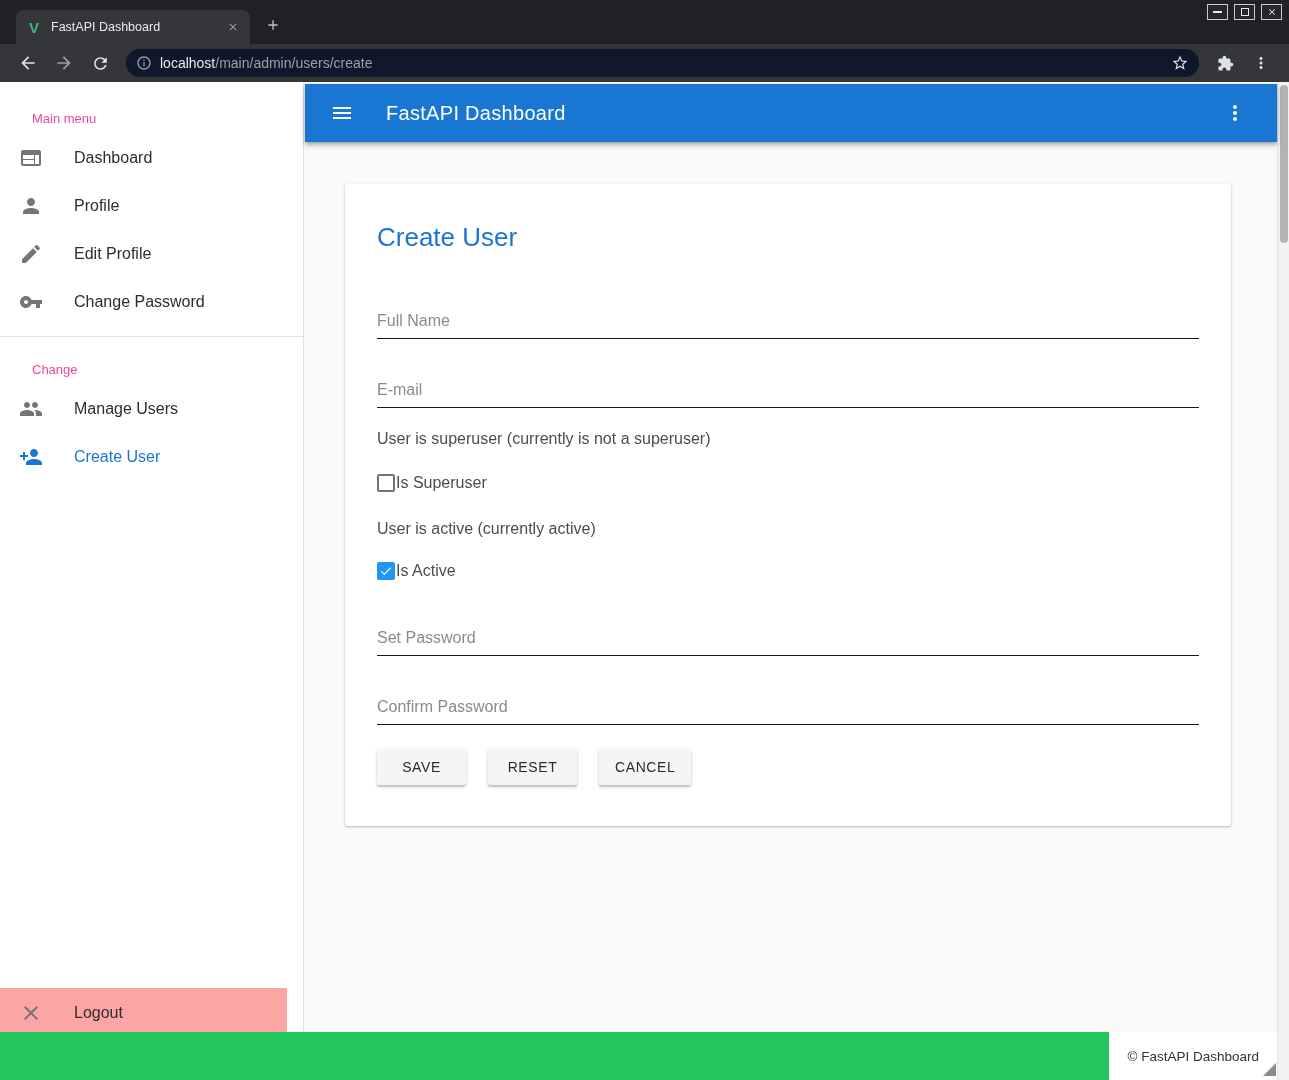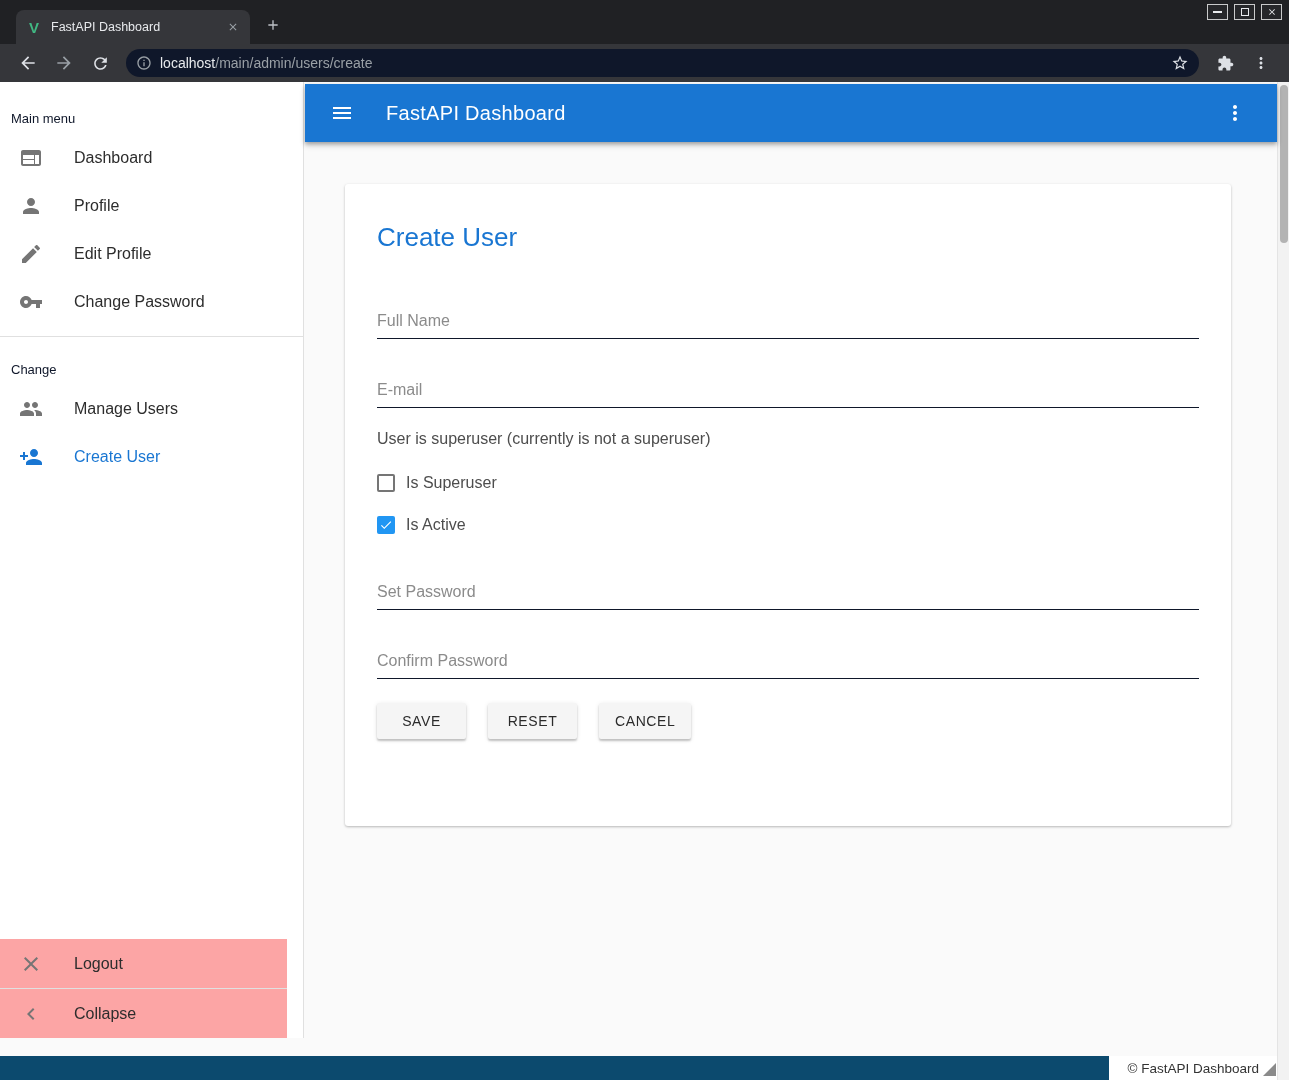--- a/index.html
+++ b/index.html
@@ -34,22 +34,22 @@
   .url-host { color:#e8eaed; }
   .url-path { color:#9aa0a6; }
 
   
   .page { position:absolute; top:82px; left:0; right:0; bottom:0; background:#fafafa; }
 
   
   .sidebar { position:absolute; top:0; left:0; width:304px; bottom:42px; background:#ffffff;
              border-right:1px solid #e0e0e0; overflow:hidden; }
   .side-section1 { padding-top:20px; }
-  .side-header { height:32px; display:flex; align-items:center; padding-left:11px;
-                 font-size:13px; color:#0f172a; }
+  .side-header { height:32px; display:flex; align-items:center; padding-left:32px;
+                 font-size:13px; color:#ec4899; }
   .side-item { height:48px; display:flex; align-items:center; padding-left:19px; cursor:pointer; }
   .side-item .icn { width:24px; height:24px; color:#757575; flex:none; }
   .side-item .lbl { margin-left:31px; font-size:16px; color:#2d2d2d; }
   .side-item.active .icn { color:#1976d2; }
   .side-item.active .lbl { color:#1976d2; }
   .divider { height:1px; background:#e0e0e0; }
   .side-sec-divider { margin-top:10px; }
   .side-section2 .side-header { margin-top:16px; }
   .side-bottom { position:absolute; left:0; right:16px; bottom:0; background:#fca5a5; }
   .side-bottom .side-item { height:49px; }
@@ -78,28 +78,28 @@
   .f4 { margin-top:42px; }
   .note { font-size:16px; color:#4d4d4d; line-height:18px; }
   .note1 { margin-top:22px; }
   .note2 { margin-top:28px; }
   .cbrow { display:flex; align-items:center; cursor:pointer; }
   .cb1 { margin-top:26px; }
   .cb2 { margin-top:24px; }
   .cbx { width:18px; height:18px; border-radius:2px; flex:none; display:flex; align-items:center; justify-content:center; }
   .cbx.unchecked { border:2px solid #757575; background:#fff; }
   .cbx.checked { background:#2196f3; border:none; color:#fff; }
-  .cblbl { margin-left:11px; font-size:16px; color:#4d4d4d; }
+  .cblbl { margin-left:1px; font-size:16px; color:#4d4d4d; }
   .btnrow { margin-top:24px; display:flex; gap:22px; }
   .btn { min-width:89px; height:36px; background:#f5f5f5; border:none; border-radius:2px;
          font-family:inherit; font-size:14px; font-weight:500; letter-spacing:.6px; color:#2b2b2b;
          box-shadow:0 2px 2px rgba(0,0,0,.2), 0 1px 5px rgba(0,0,0,.1); cursor:pointer; padding:0 16px; }
 
   
-  .footerbar { position:absolute; left:0; right:12px; bottom:0; height:24px; background:#0c4a6e;
+  .footerbar { position:absolute; left:0; right:12px; bottom:0; height:48px; background:#22c55e;
                display:flex; justify-content:flex-end; align-items:stretch; }
   .copyright-box { background:#ffffff; display:flex; align-items:center; padding:0 18px;
                    font-size:13.5px; color:#333; }
 
   
   .scrollbar { position:absolute; top:0; right:0; bottom:0; width:12px; background:#f2f2f2;
                border-left:1px solid #e4e4e4; }
   .scroll-thumb { position:absolute; top:3px; left:2px; width:8px; height:158px; background:#b3b3b3;
                   border-radius:4px; cursor:pointer; }
   .resize-grip { position:absolute; right:13px; bottom:4px; width:0; height:0;
@@ -247,28 +247,20 @@
       <div class="side-bottom">
         <div class="side-item">
           <span class="icn">
             <svg width="24" height="24" viewBox="0 0 24 24" fill="currentColor">
                 <path d="M19 6.41L17.59 5 12 10.59 6.41 5 5 6.41 10.59 12 5 17.59 6.41 19 12 13.41 17.59 19 19 17.59 13.41 12z"></path>
               </svg>
           </span>
           <span class="lbl">Logout</span>
         </div>
         <div class="divider"></div>
-        <div class="side-item">
-          <span class="icn">
-            <svg width="24" height="24" viewBox="0 0 24 24" fill="currentColor">
-                <path d="M15.41 7.41L14 6l-6 6 6 6 1.41-1.41L10.83 12z"></path>
-              </svg>
-          </span>
-          <span class="lbl">Collapse</span>
-        </div>
       </div>
     </aside>
 
     <div class="main">
       <header class="appbar">
         <span class="bar-icon">
           <svg width="24" height="24" viewBox="0 0 24 24" fill="currentColor">
               <path d="M3 18h18v-2H3v2zm0-5h18v-2H3v2zm0-7v2h18V6H3z"></path>
             </svg>
         </span>
@@ -286,20 +278,21 @@
 
           <input class="fld f1" type="text" placeholder="Full Name" style="">
           <input class="fld f2" type="text" placeholder="E-mail" style="">
 
           <div class="note note1">User is superuser (currently is not a superuser)</div>
           <div class="cbrow cb1">
             <span class="cbx unchecked"></span>
             <span class="cblbl">Is Superuser</span>
           </div>
 
+          <div class="note note2">User is active (currently active)</div>
           <div class="cbrow cb2">
             <span class="cbx checked">
               <svg width="14" height="14" viewBox="0 0 24 24" fill="currentColor">
                   <path d="M9 16.17L4.83 12l-1.42 1.41L9 19 21 7l-1.41-1.41z"></path>
                 </svg>
             </span>
             <span class="cblbl">Is Active</span>
           </div>
 
           <input class="fld f3" type="password" placeholder="Set Password" style="">

